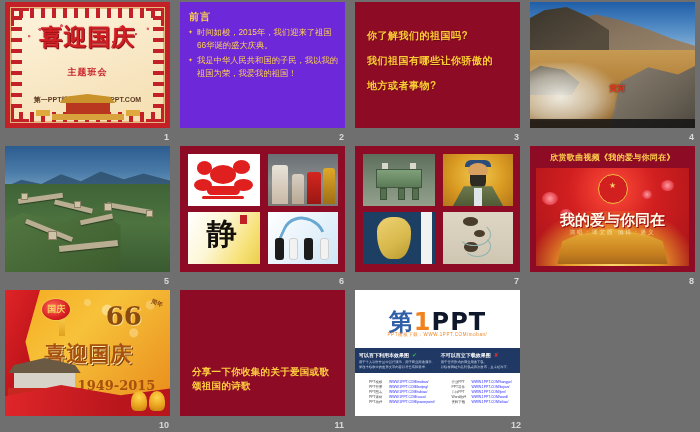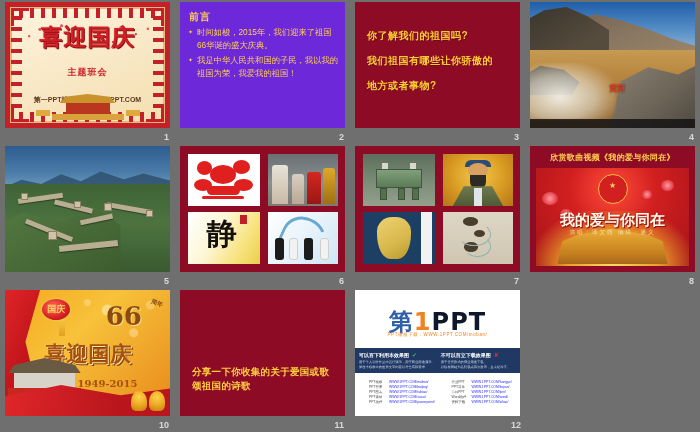--- a/index.html
+++ b/index.html
@@ -439,21 +439,21 @@
   }
   .s10 .bigtitle {
     position:absolute; left: 24%; top: 40%; right: 2%;
     font-size: 21px; font-weight: bold; letter-spacing: 1px;
     color: #a8500d;
     text-shadow: 1px 1px 0 #ffe9a8, 2px 2px 0 #7a3a08;
     font-family: "DejaVu Sans", sans-serif;
   }
   .s10 .years {
     position:absolute; left: 44%; top: 70%;
-    font-size: 10px; font-weight: bold; color: #a8500d;
+    font-size: 13px; font-weight: bold; color: #a8500d;
     font-family: "DejaVu Serif", serif;
   }
   .s10 .gate10 {
     position:absolute; left: 2%; bottom: 16%; width: 44%; height: 30%;
   }
   .s10 .gate10 .roof {
     position:absolute; left: 0; top: 0; width: 100%; height: 40%;
     background: #6a5a44;
     clip-path: polygon(0% 100%, 8% 46%, 50% 0%, 92% 46%, 100% 100%);
   }

